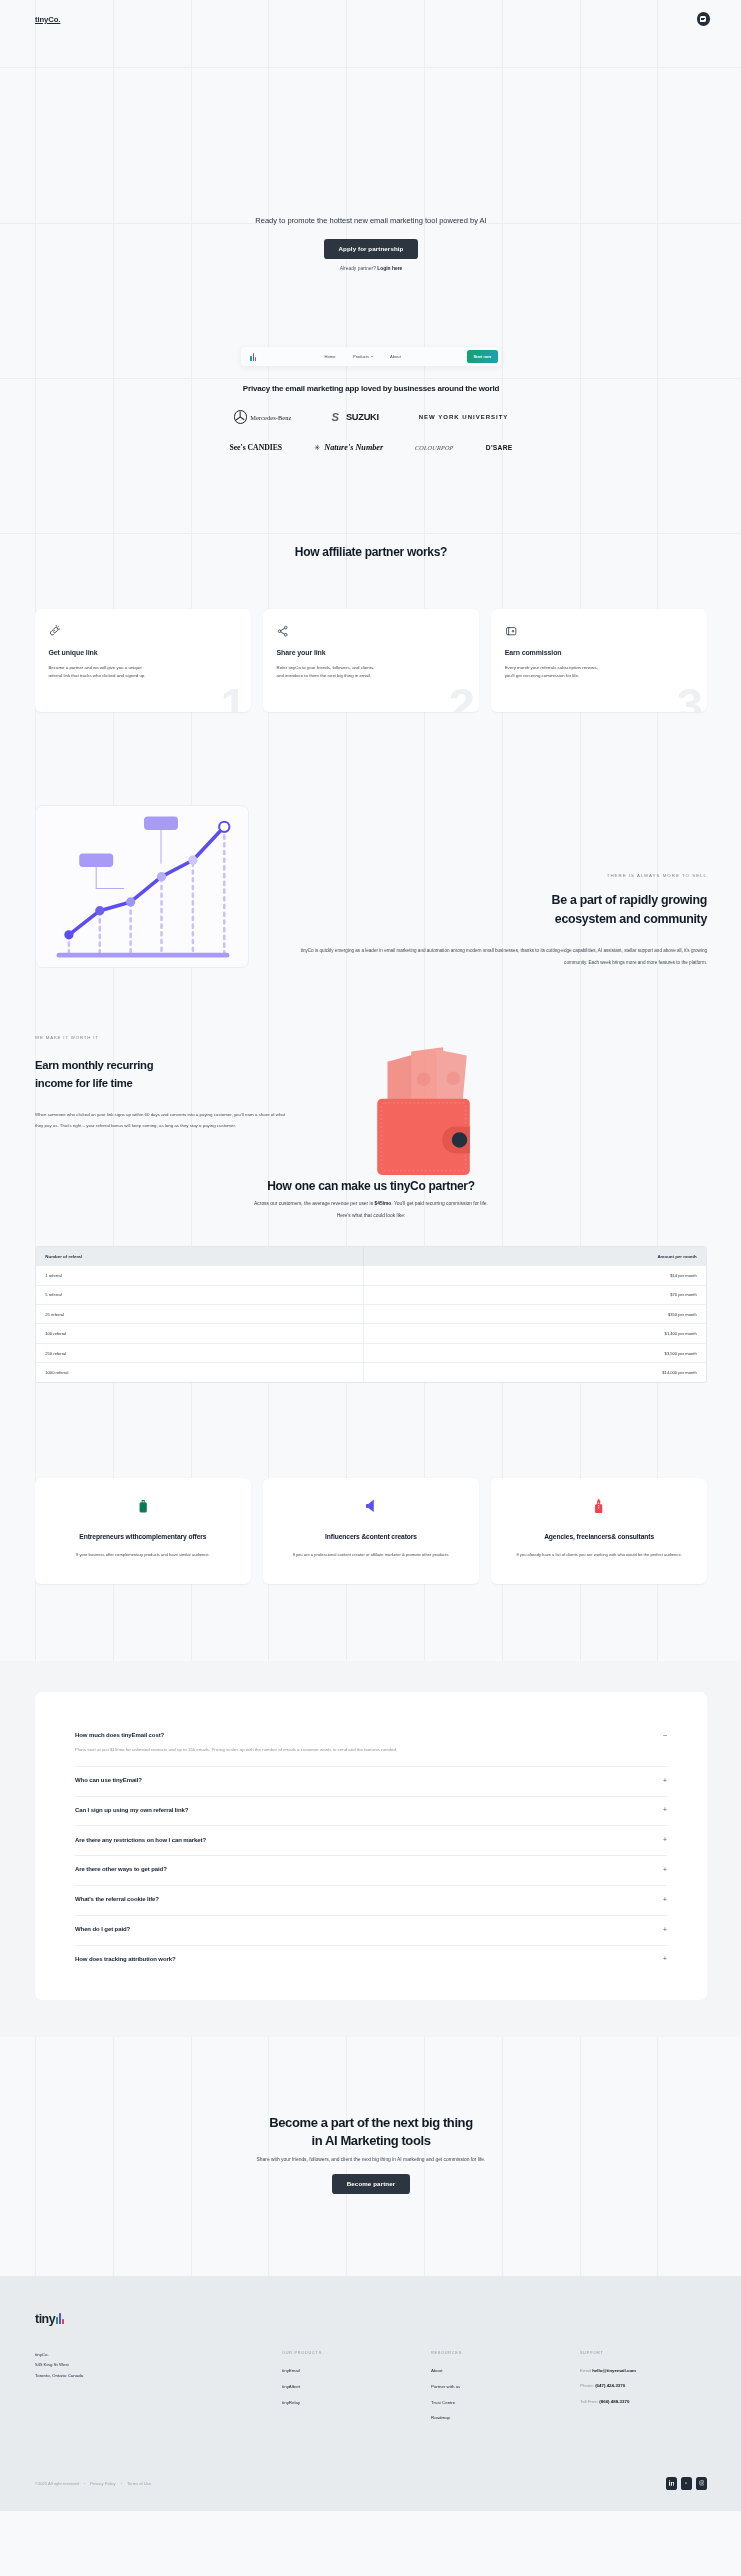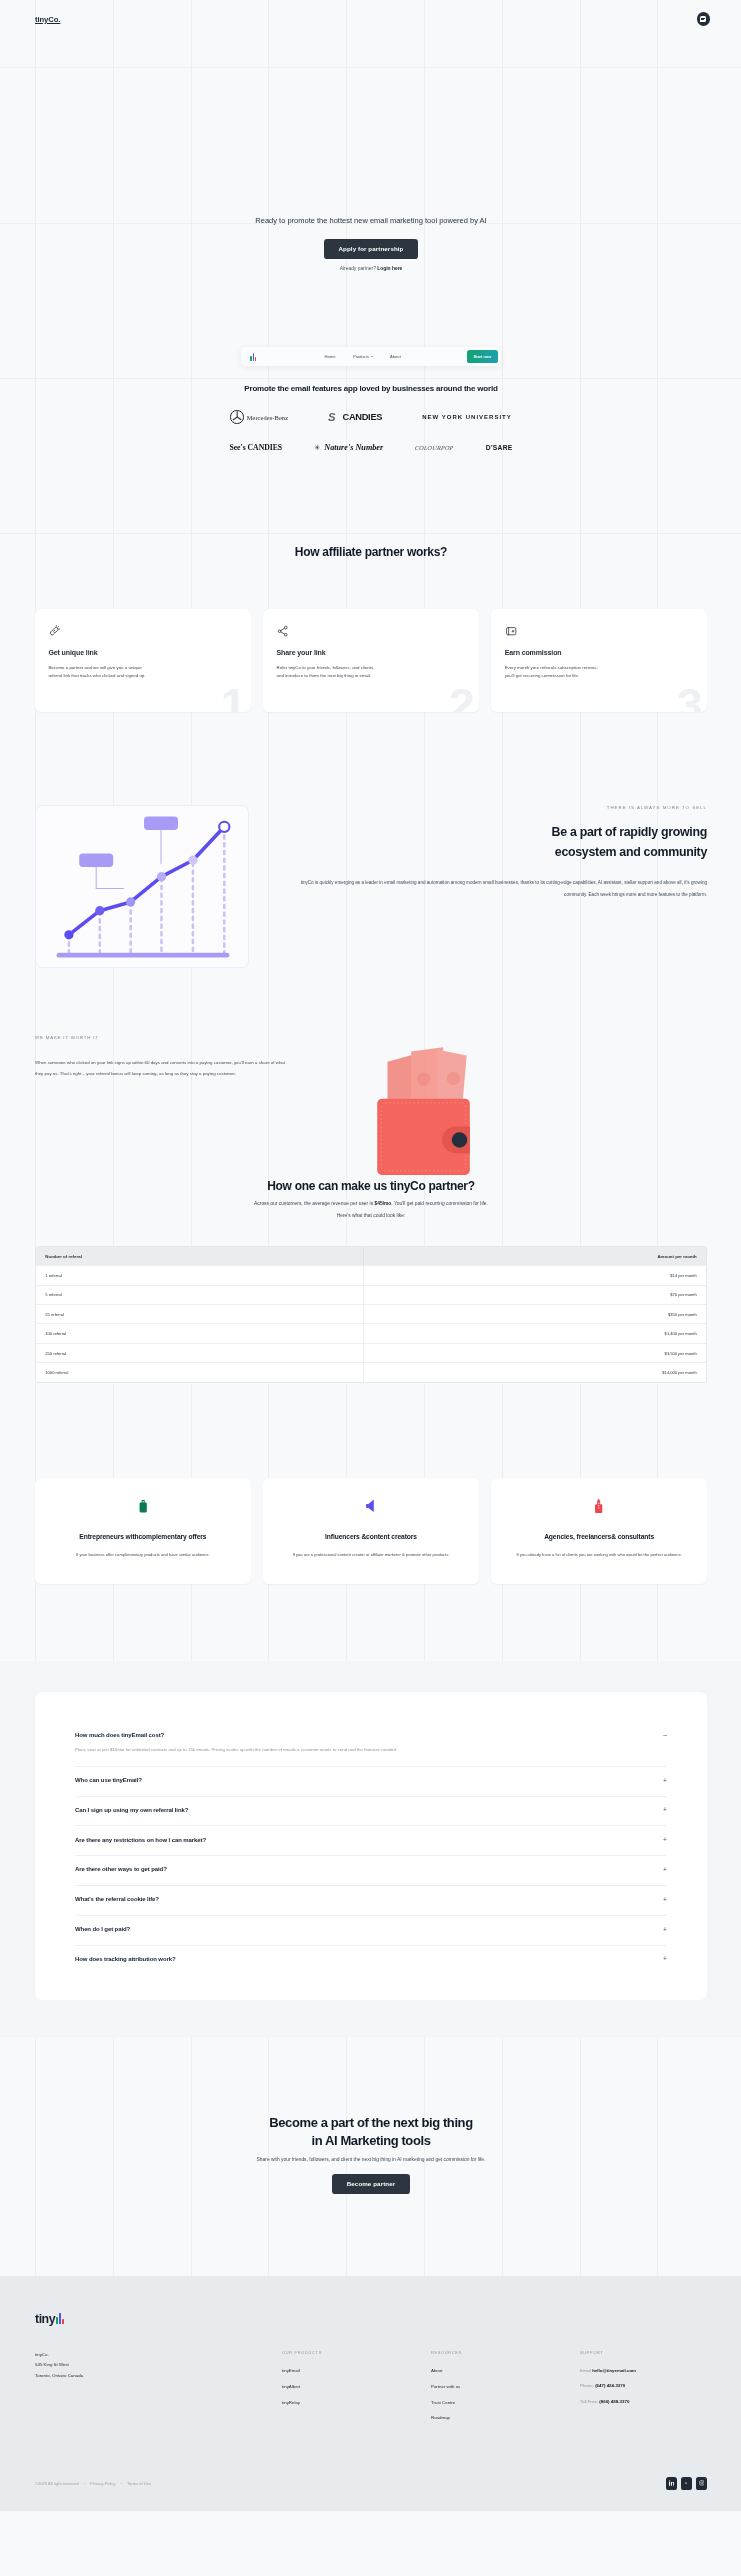--- a/index.html
+++ b/index.html
@@ -269,21 +269,21 @@
     font-size: 47px;
     font-weight: 700;
     color: #eef0f3;
     line-height: 1;
     user-select: none;
   }
 
   
   .eco {
     display: flex;
-    align-items: flex-start;
+    align-items: flex-end;
     gap: 41px;
     padding: 0 35px;
     margin-top: 93px;
   }
   .eco-chart {
     width: 214px;
     height: 163px;
     background: #fcfcff;
     border: 0.5px solid #eceaff;
     border-radius: 7.2px;
@@ -555,32 +555,32 @@
         <span>
           <em style="font-style:normal">Products</em>
           <i class="caret"></i>
         </span>
         <span>About</span>
       </nav>
       <button class="mock-cta">Start now</button>
     </div>
   </div>
 
-  <h2 class="logos-head">Promote the email features app loved by businesses around the world</h2>
+  <h2 class="logos-head">Privacy the email marketing app loved by businesses around the world</h2>
 
   <div class="logo-row">
     <div class="logo">
       <span class="mb-star">
           <em></em>
         </span>
       <span class="mb-word">Mercedes-Benz</span>
     </div>
     <div class="logo">
       <span class="suzuki-mark">S</span>
-      <span class="suzuki-word">CANDIES</span>
+      <span class="suzuki-word">SUZUKI</span>
     </div>
     <div class="logo">
       <span class="nyu-word">NEW YORK UNIVERSITY</span>
     </div>
   </div>
 
   <div class="logo-row second">
     <div class="logo sees">See's CANDIES</div>
     <div class="logo">
       <span class="nb-star">✳</span>
@@ -668,20 +668,24 @@
         <span>Be a part of rapidly growing</span><br>
         <span>ecosystem and community</span>
       </h2>
       <p>tinyCo is quickly emerging as a leader in email marketing and automation among modern small businesses, thanks to its cutting-edge capabilities, AI assistant, stellar support and above all, it's growing community. Each week brings more and more features to the platform.</p>
     </div>
   </section>
 
   <section class="earn">
     <div class="earn-copy">
       <div class="eyebrow">WE MAKE IT WORTH IT</div>
+      <h2>
+        <span>Earn monthly recurring</span><br>
+        <span>income for life time</span>
+      </h2>
       <p>When someone who clicked on your link signs up within 60 days and converts into a paying customer, you'll earn a share of what they pay us. That's right – your referral bonus will keep coming, as long as they stay a paying customer.</p>
     </div>
     <div class="wallet">
       <svg width="155" height="144" viewBox="0 0 300 280">
         <g opacity=".78">
           <path d="M82 130 V52 l58-16 14 94z" fill="#f0776d"></path>
           <path d="M128 130 V32 l62-8 4 106z" fill="#f4857b"></path>
           <path d="M178 130 V28 l58 12 -8 90z" fill="#f39087"></path>
           <circle cx="152" cy="86" r="13" fill="#eb6a60" opacity=".55"></circle>
           <circle cx="210" cy="84" r="13" fill="#eb6a60" opacity=".55"></circle>

